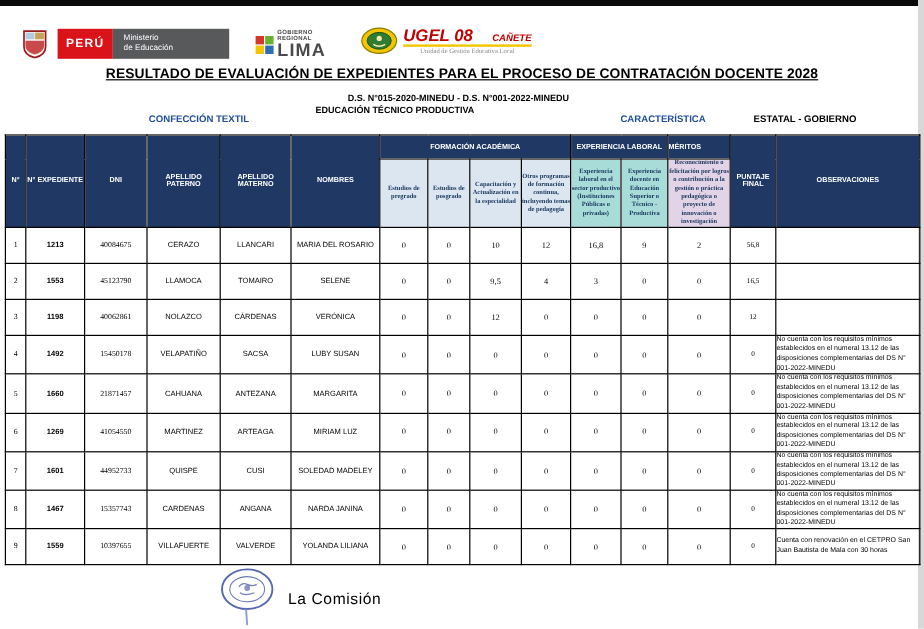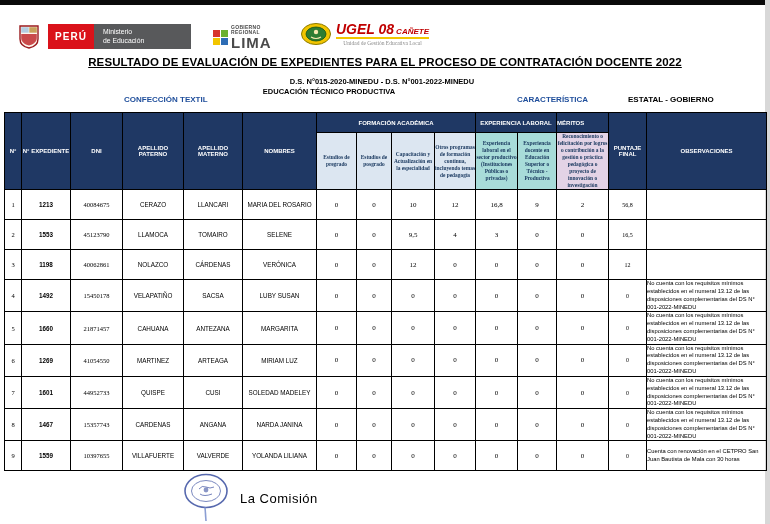--- a/index.html
+++ b/index.html
@@ -18,21 +18,21 @@
     font-size:6.8px;display:flex;flex-direction:column;justify-content:center;padding-left:9px;box-sizing:border-box;line-height:1.2;}
   .gob-logo{position:absolute;left:213px;top:25px;display:flex;align-items:center;gap:3px;}
   .gob-squares{width:15px;height:15px;display:grid;grid-template-columns:7px 7px;grid-template-rows:7px 7px;gap:1px;}
   .gob-squares i{display:block;}
   .gob-text{color:#4a4a4a;font-weight:bold;line-height:1;}
   .gob-text .t1{font-size:5px;letter-spacing:0.3px;}
   .gob-text .t2{font-size:5px;letter-spacing:0.3px;}
   .gob-text .t3{font-size:15px;letter-spacing:1px;}
   .ugel-logo{position:absolute;left:300px;top:22px;display:flex;align-items:flex-start;gap:4px;}
   .ugel-text .name{color:#C00000;font-weight:bold;font-style:italic;font-size:14px;line-height:1;}
-  .ugel-text .name .region{font-size:8px;font-style:italic;margin-left:2px;}
+  .ugel-text .name .region{font-size:8px;font-style:italic;margin-left:16px;}
   .ugel-text .sub{color:#8a8a8a;font-size:5.5px;margin-top:1px;border-top:2px solid #F2C500;padding-top:1px;}
 
   
   .doc-title{position:absolute;left:0;top:56px;width:770px;text-align:center;font-weight:bold;
     font-size:11.5px;text-decoration:underline;letter-spacing:0.1px;}
   .decree{position:absolute;left:0;top:77px;width:764px;text-align:center;font-weight:bold;font-size:7.5px;}
   .modality{position:absolute;left:0;top:87px;width:658px;text-align:center;font-weight:bold;font-size:7.5px;}
   .specialty{position:absolute;left:124px;top:95px;font-weight:bold;font-size:8px;}
   .blue-text{color:#1F4E9B;}
   .characteristic{position:absolute;left:517px;top:95px;font-weight:bold;font-size:8px;text-align:right;}
@@ -103,21 +103,21 @@
     <path d="M11 15 q5 3 10 0" stroke="#f7e8b0" stroke-width="1.2" fill="none"></path>
   </svg>
   <span class="ugel-text">
     <div class="name">
       <span>UGEL 08</span><span class="region">CAÑETE</span>
     </div>
     <div class="sub">Unidad de Gestión Educativa Local</div>
   </span>
 </div>
 
-<div class="doc-title">RESULTADO DE EVALUACIÓN DE EXPEDIENTES PARA EL PROCESO DE CONTRATACIÓN DOCENTE 2022</div>
+<div class="doc-title">RESULTADO DE EVALUACIÓN DE EXPEDIENTES PARA EL PROCESO DE CONTRATACIÓN DOCENTE 2028</div>
 <div class="decree">D.S. N°015-2020-MINEDU - D.S. N°001-2022-MINEDU</div>
 <div class="modality">EDUCACIÓN TÉCNICO PRODUCTIVA</div>
 <div class="specialty blue-text">CONFECCIÓN TEXTIL</div>
 <div class="characteristic blue-text">CARACTERÍSTICA</div>
 <div class="char-value">ESTATAL - GOBIERNO</div>
 
 <table class="results">
   <colgroup>
     <col style="width:17px">
       <col style="width:49px">

